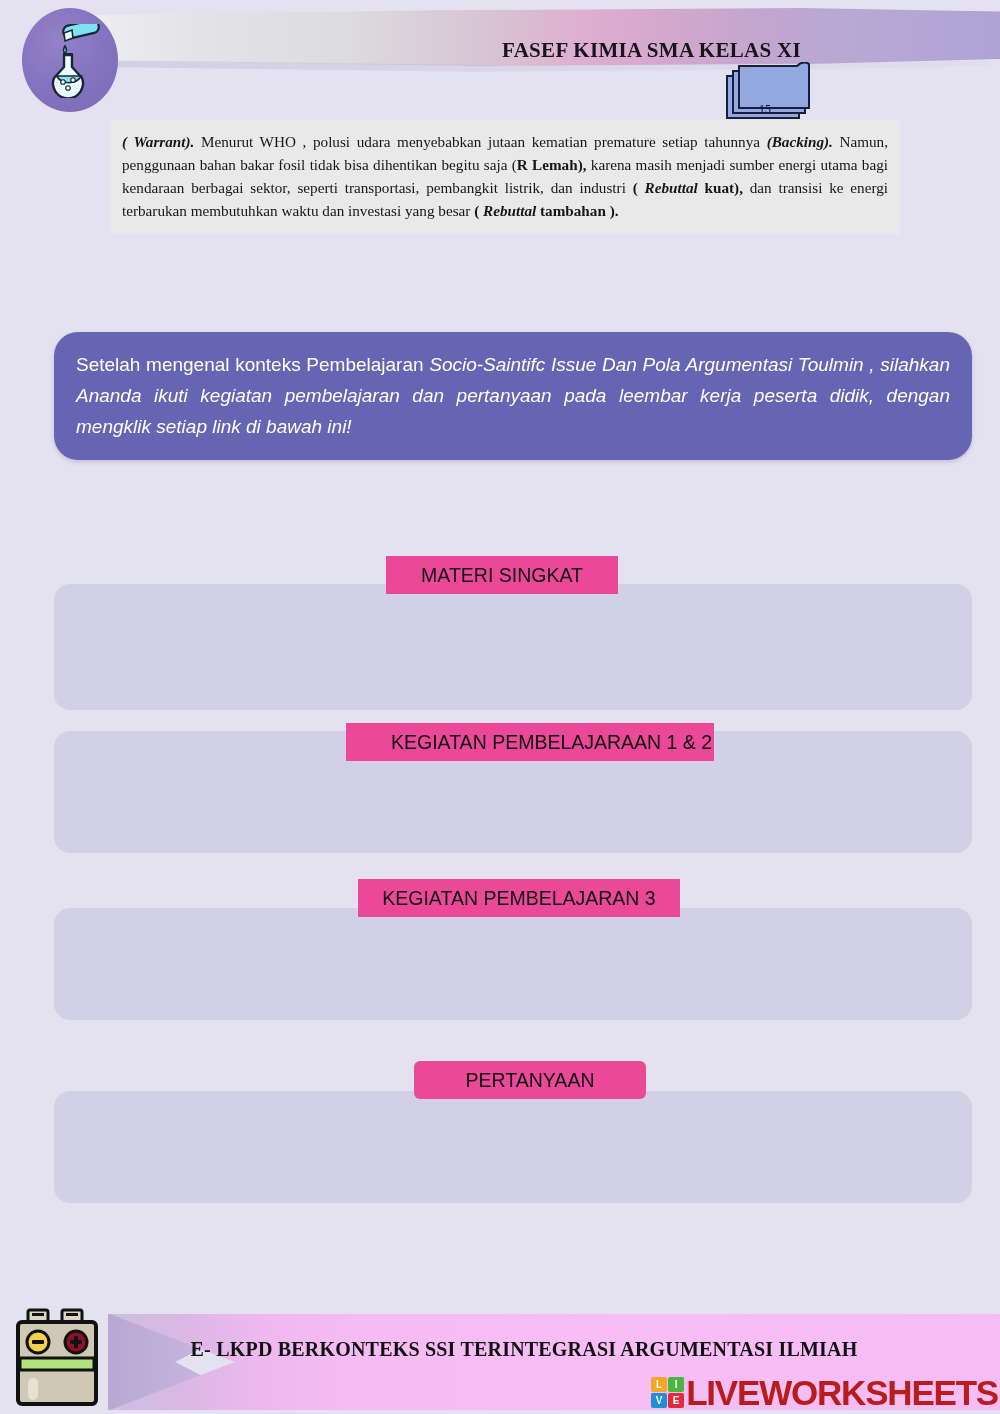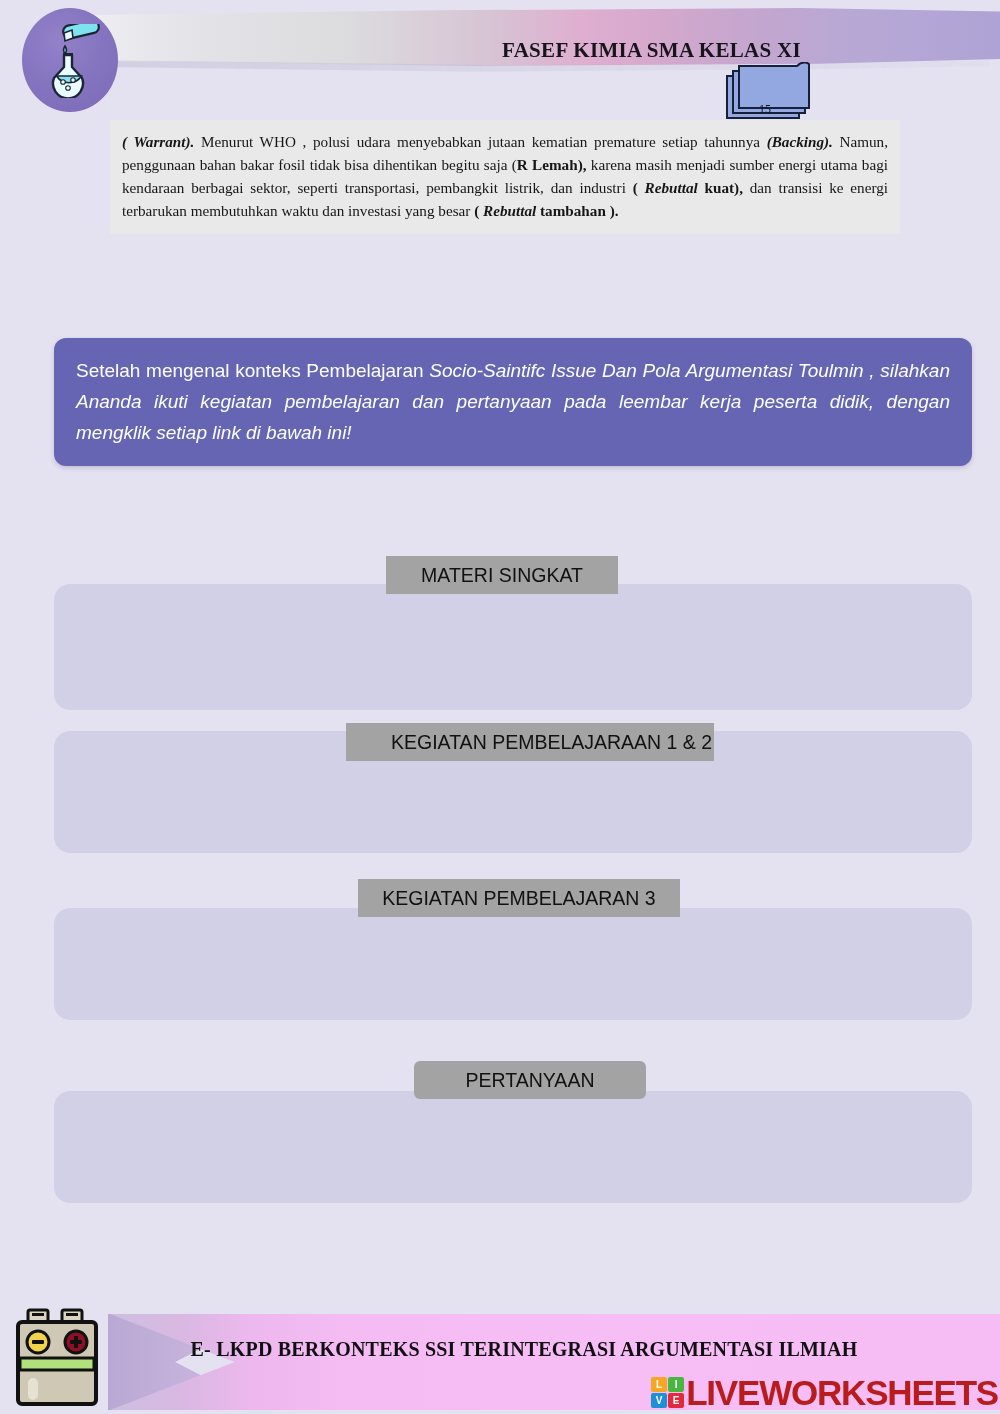--- a/index.html
+++ b/index.html
@@ -102,35 +102,34 @@
   .para-box b { font-weight: bold; }
   .para-box i { font-style: italic; font-weight: bold; }
 
   
   .callout {
     position: absolute;
     left: 54px; top: 332px;
     width: 918px;
     min-height: 124px;
     background: #6565b4;
-    border-radius: 12px;
+    border-radius: 24px;
     padding: 18px 22px 18px 22px;
     color: #ffffff;
     font-size: 19px;
     line-height: 1.62;
     text-align: justify;
     font-style: italic;
     box-shadow: 0 2px 4px rgba(90,85,140,.25);
-    margin-top: 6px;
   }
   .callout .lead { font-style: normal; }
   .callout .emph { font-style: italic; }
   .section-label {
     position: absolute;
-    background: #a3a3a3;
+    background: #ec4899;
     color: #111111;
     font-size: 19.5px;
     text-align: center;
     padding: 8px 22px 8px 22px;
     white-space: nowrap;
     z-index: 3;
     line-height: 1.15;
   }
   .section-panel {
     position: absolute;

